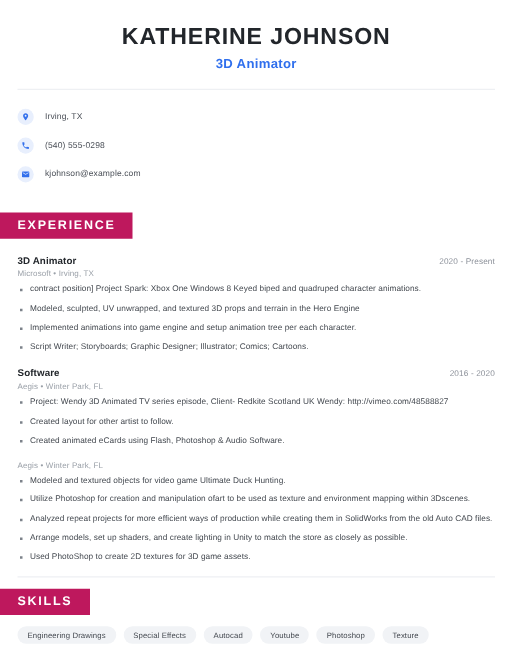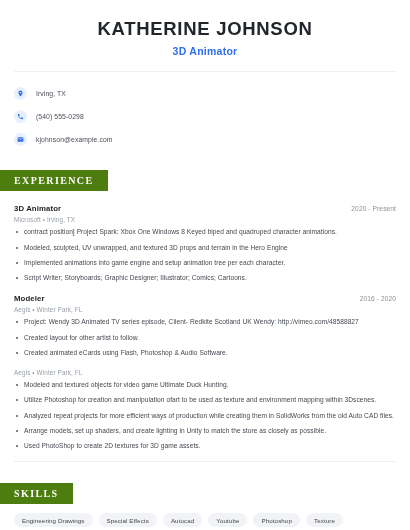--- a/index.html
+++ b/index.html
@@ -71,28 +71,27 @@
   .contact-text {
     margin-left: 9px;
     font-size: 6.8px;
     color: #4a4f57;
     letter-spacing: 0.1px;
   }
 
   
   .section-badge {
     display: inline-block;
-    background: #4d7c0f;
+    background: #be185d;
     color: #ffffff;
     font-size: 10px;
     font-weight: bold;
     letter-spacing: 1.4px;
     padding: 5px 14px 5px 14px;
     margin-left: 0;
-    font-family: Liberation Serif, serif;
   }
   .badge-wrap { padding-left: 0; }
 
   
   .experience { padding: 0 14px 0 14px; }
 
   .job { margin-top: 11px; }
   .job:first-child { margin-top: 13px; }
 
   .job-head {
@@ -216,21 +215,21 @@
       <ul class="bullets">
         <li class="bullet">contract position] Project Spark: Xbox One Windows 8 Keyed biped and quadruped character animations.</li>
         <li class="bullet">Modeled, sculpted, UV unwrapped, and textured 3D props and terrain in the Hero Engine</li>
         <li class="bullet">Implemented animations into game engine and setup animation tree per each character.</li>
         <li class="bullet">Script Writer; Storyboards; Graphic Designer; Illustrator; Comics; Cartoons.</li>
       </ul>
     </div>
 
     <div class="job">
       <div class="job-head">
-        <span class="job-role">Modeler</span>
+        <span class="job-role">Software</span>
         <span class="job-dates">2016 - 2020</span>
       </div>
       <div class="job-meta">Aegis • Winter Park, FL</div>
       <ul class="bullets">
         <li class="bullet">Project: Wendy 3D Animated TV series episode, Client- Redkite Scotland UK Wendy: http://vimeo.com/48588827</li>
         <li class="bullet">Created layout for other artist to follow.</li>
         <li class="bullet">Created animated eCards using Flash, Photoshop &amp; Audio Software.</li>
       </ul>
     </div>
 
@@ -242,21 +241,21 @@
         <li class="bullet">Analyzed repeat projects for more efficient ways of production while creating them in SolidWorks from the old Auto CAD files.</li>
         <li class="bullet">Arrange models, set up shaders, and create lighting in Unity to match the store as closely as possible.</li>
         <li class="bullet">Used PhotoShop to create 2D textures for 3D game assets.</li>
       </ul>
     </div>
 
   </div>
 
   <div class="rule" style="margin-top:10px;"></div>
 
-  <div class="badge-wrap" style="margin-top:21px;">
+  <div class="badge-wrap" style="margin-top:9px;">
     <span class="section-badge">SKILLS</span>
   </div>
 
   <div class="skills-chips">
     <span class="chip">Engineering Drawings</span>
     <span class="chip">Special Effects</span>
     <span class="chip">Autocad</span>
     <span class="chip">Youtube</span>
     <span class="chip">Photoshop</span>
     <span class="chip">Texture</span>

